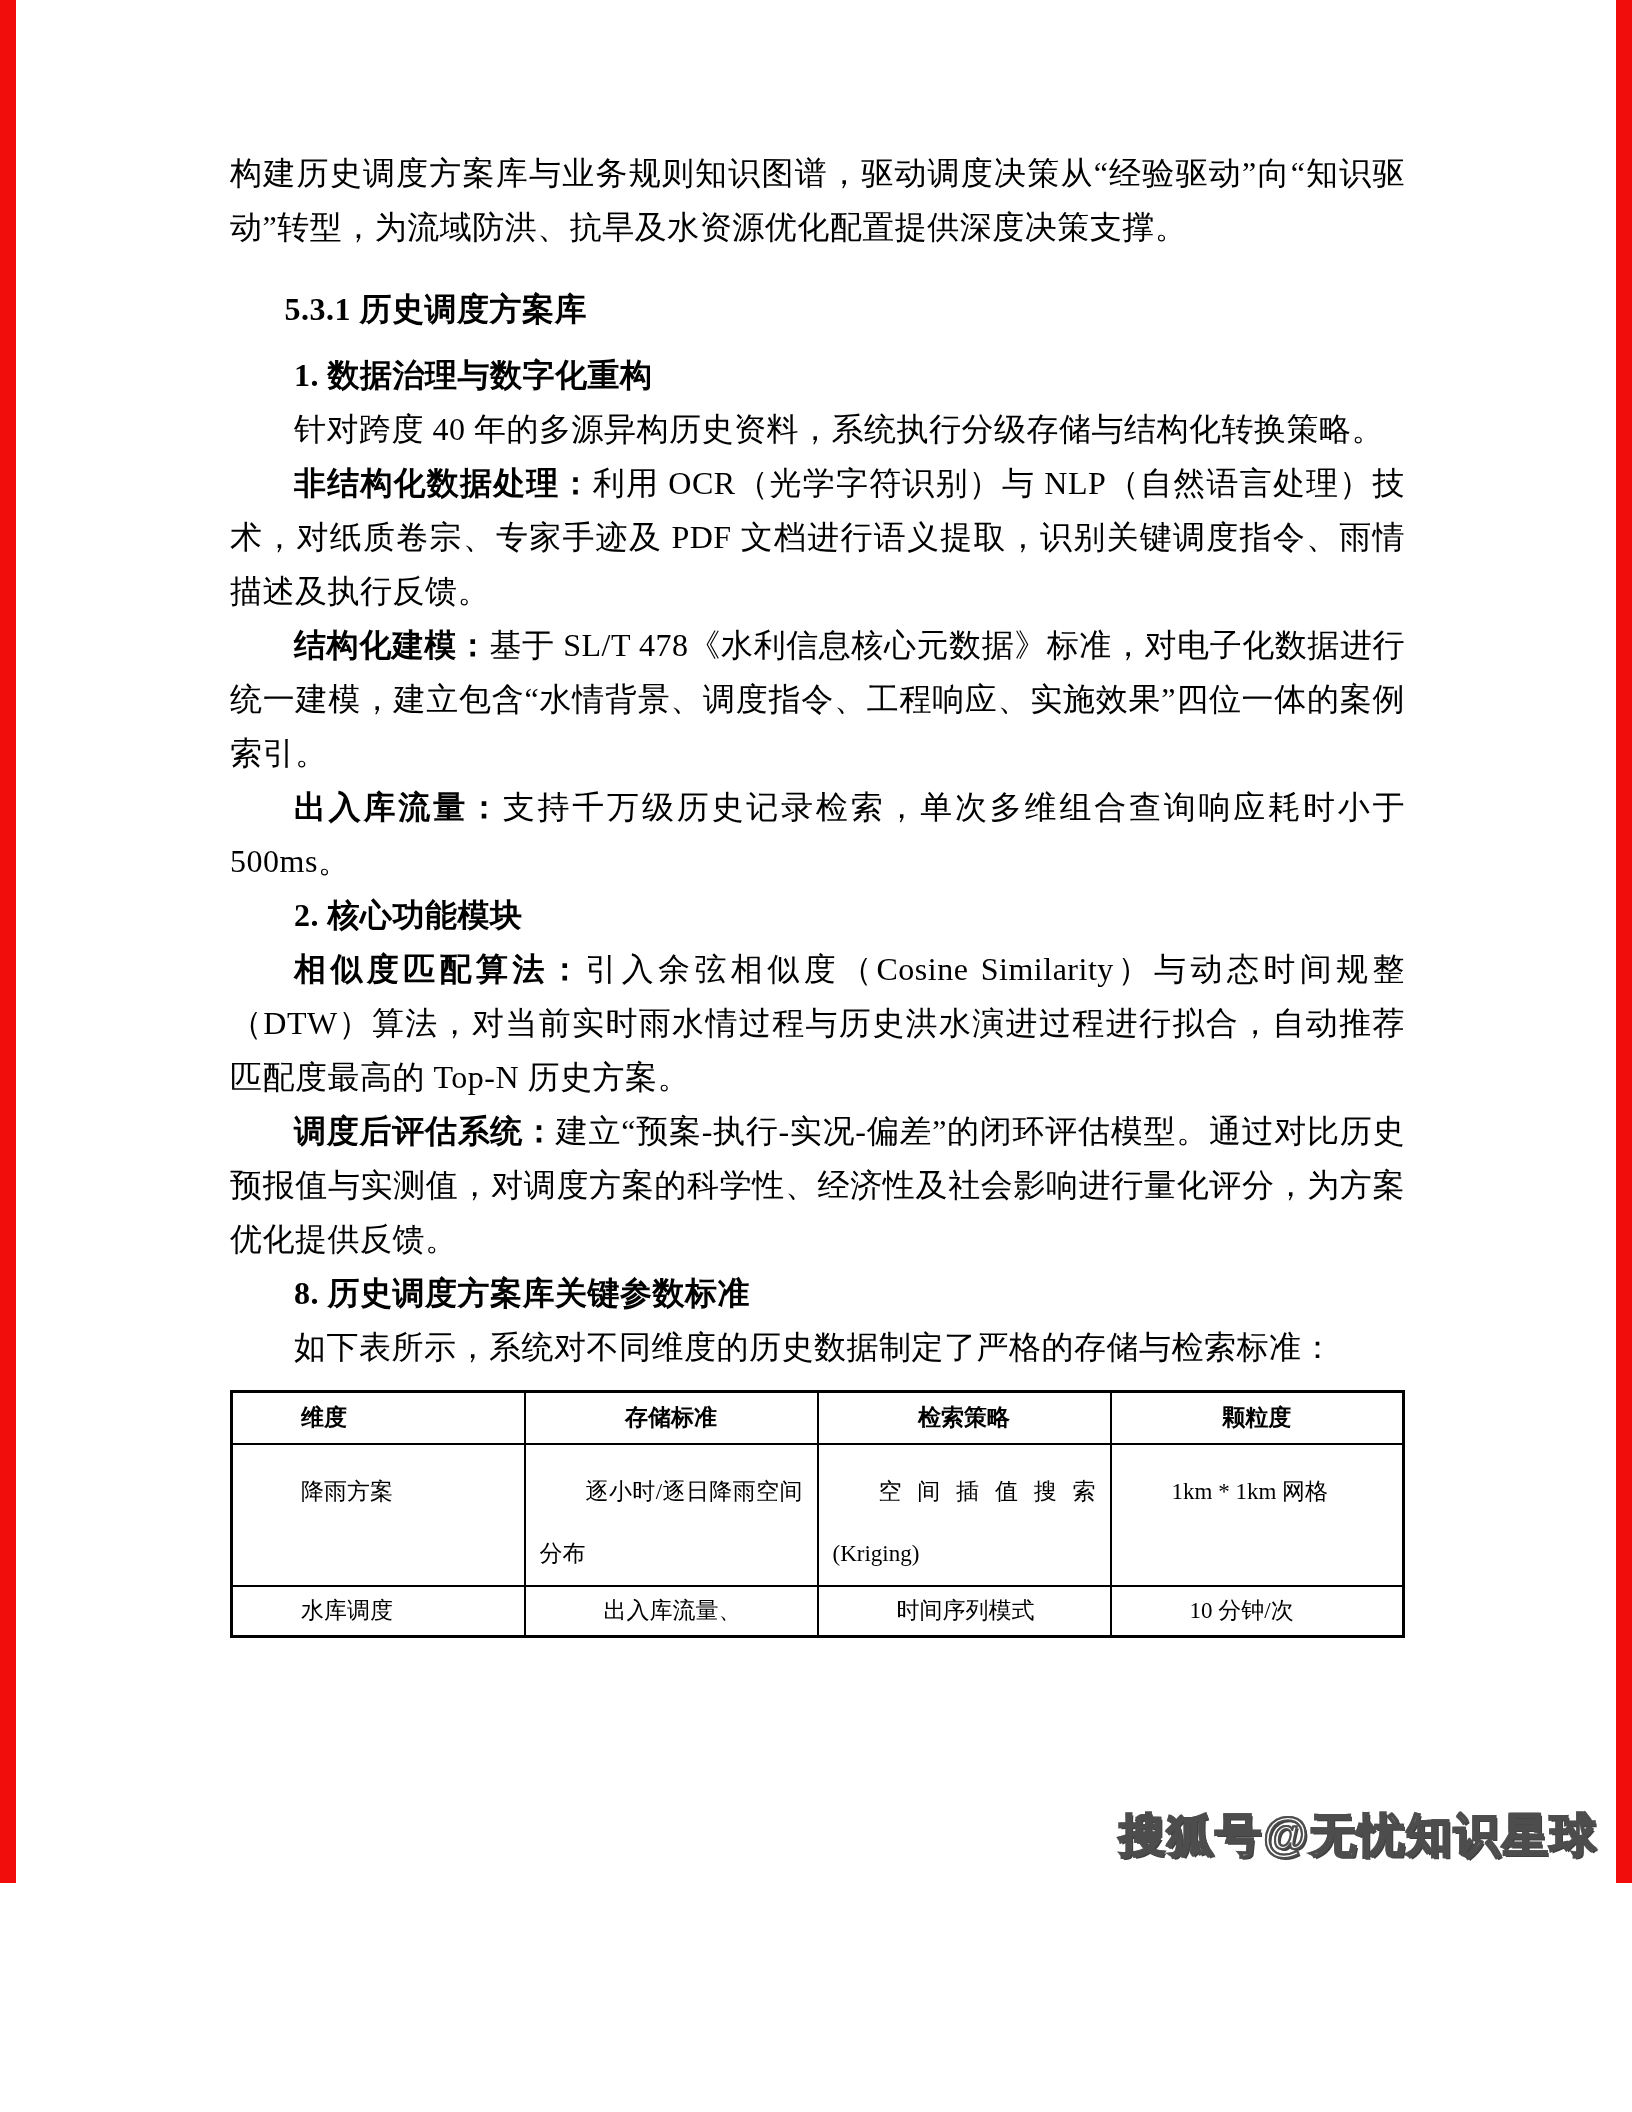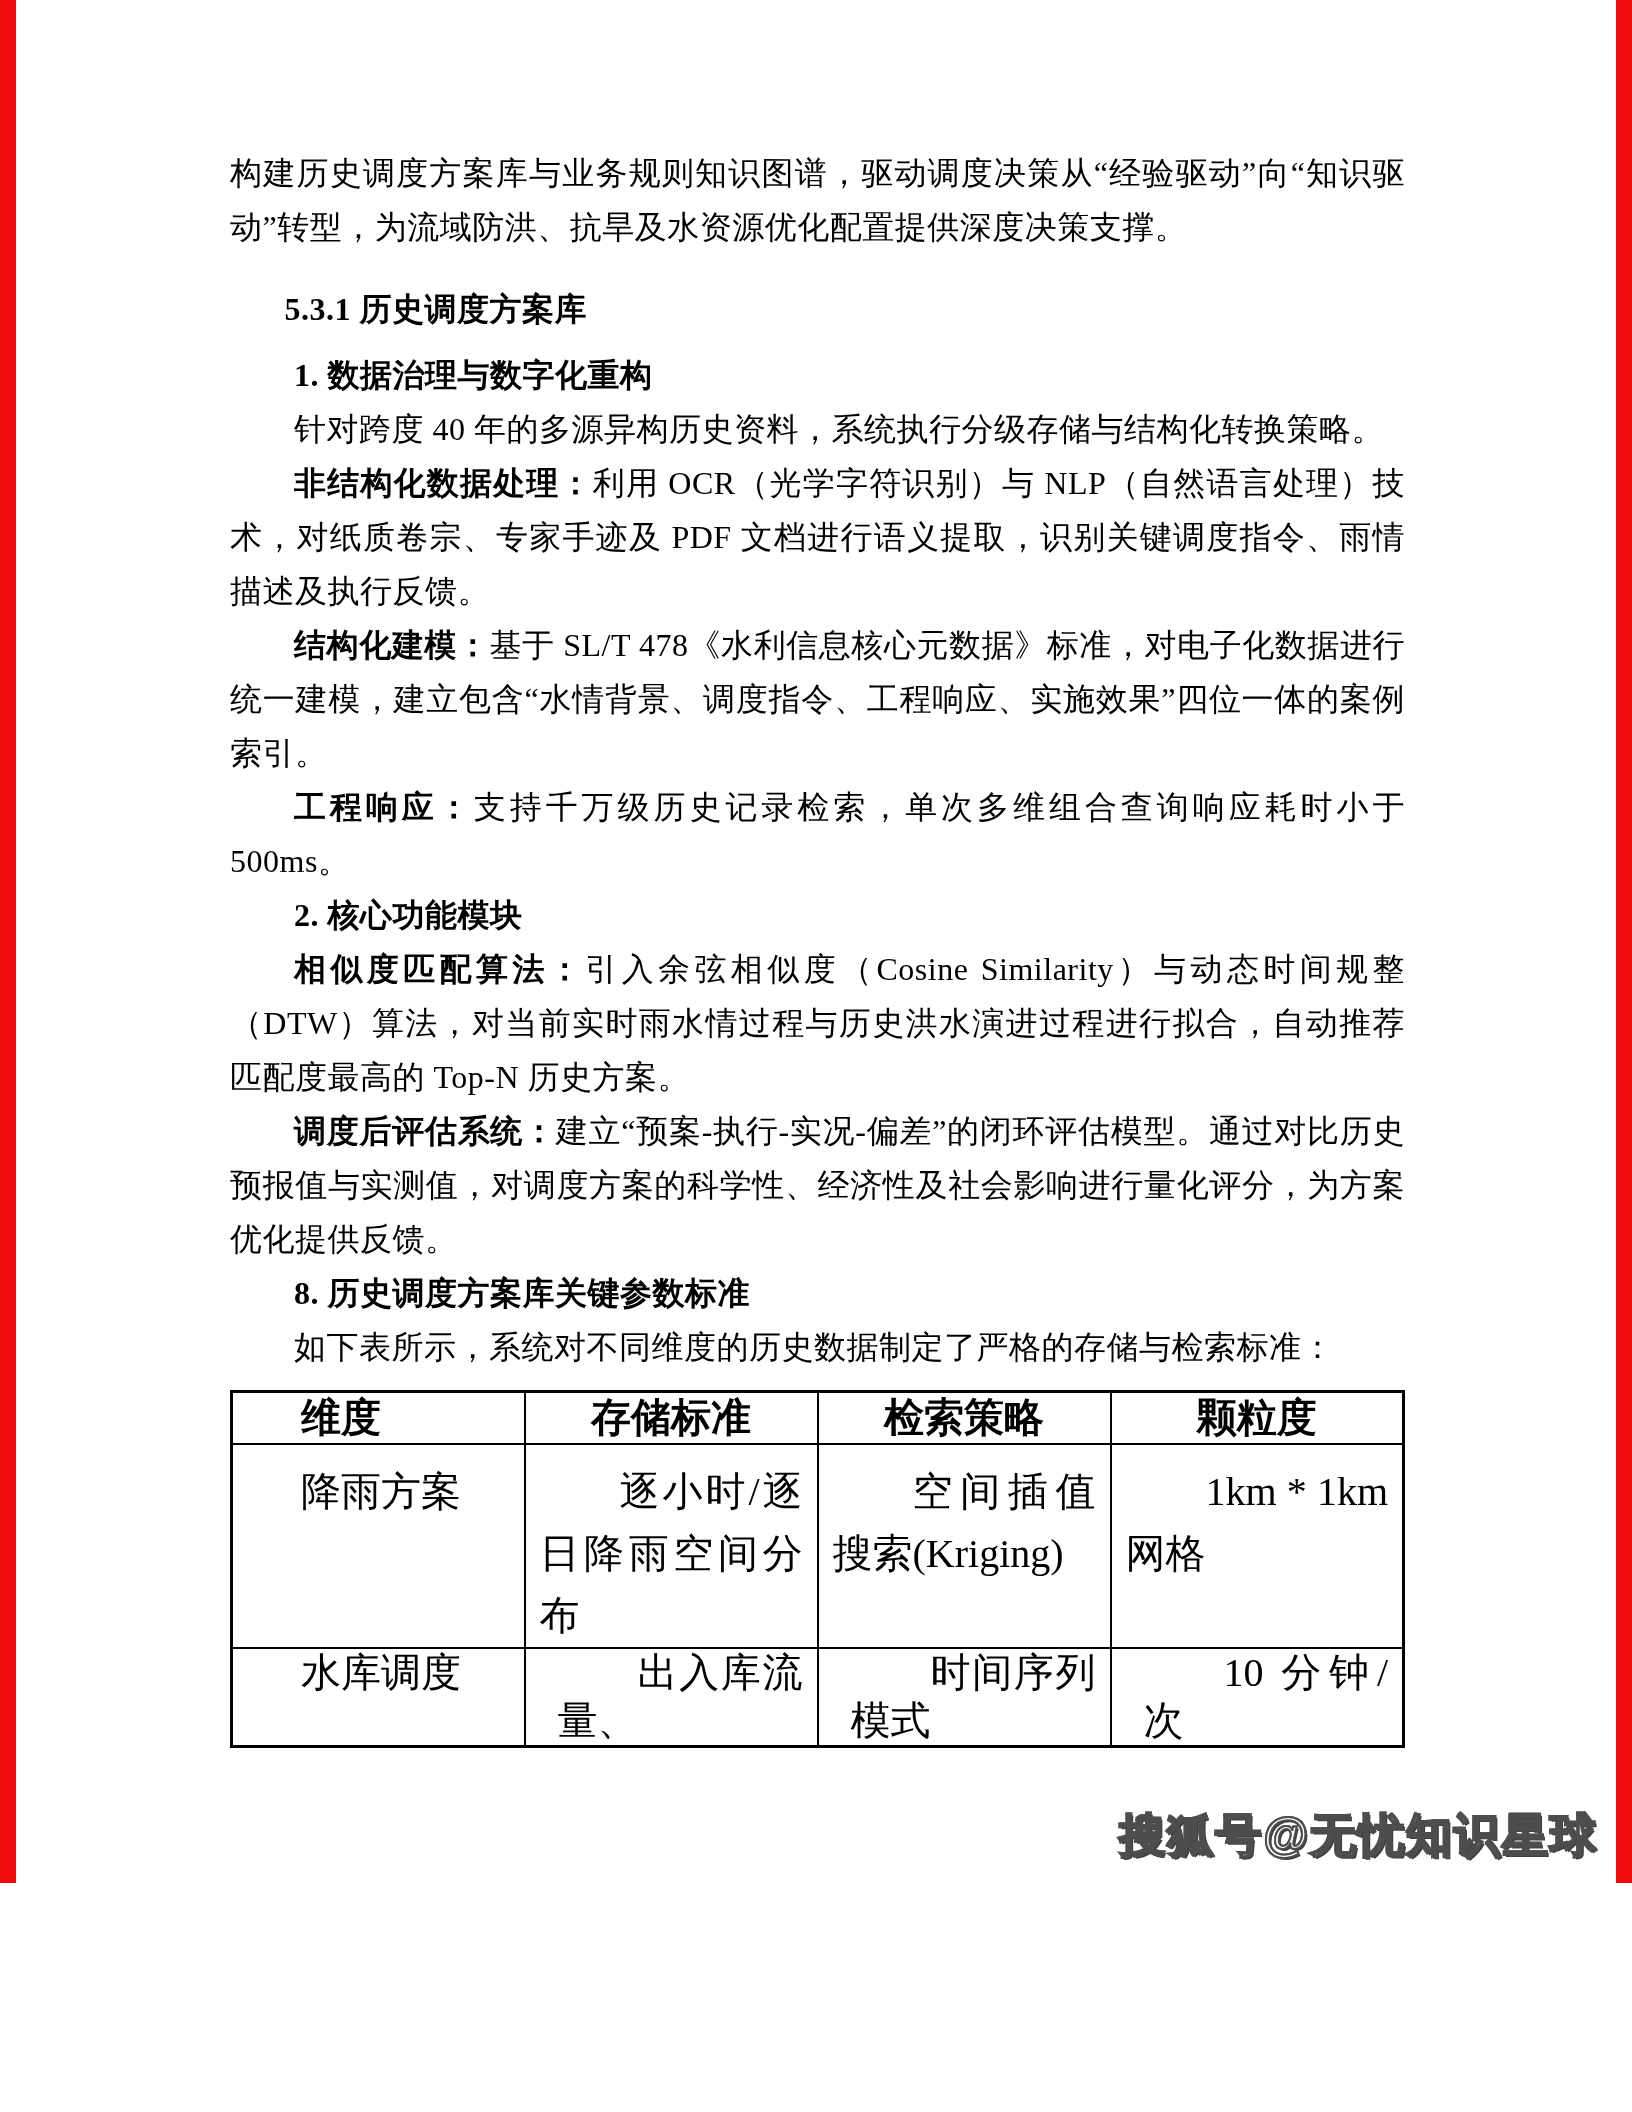--- a/index.html
+++ b/index.html
@@ -42,21 +42,21 @@
     margin-top:16px;
     width:1175px;
     border-collapse:collapse;
     table-layout:fixed;
   }
   table.param,table.param th,table.param td{
     border:2px solid #000;
   }
   table.param{border-width:3px;}
   table.param th,table.param td{
-    font-size:40px;
+    font-size:23px;
     line-height:62px;
     vertical-align:top;
     padding:0 14px;
     overflow:hidden;
   }
   table.param th{
     font-weight:bold;
     text-align:center;
     height:50px;
     line-height:50px;
@@ -102,21 +102,21 @@
 
 
     <p class="indent num-heading">1. 数据治理与数字化重构</p>
 
     <p class="indent">针对跨度 40 年的多源异构历史资料，系统执行分级存储与结构化转换策略。</p>
 
     <p class="indent"><span class="runin">非结构化数据处理：</span><span>利用 OCR（光学字符识别）与 NLP（自然语言处理）技术，对纸质卷宗、专家手迹及 PDF 文档进行语义提取，识别关键调度指令、雨情描述及执行反馈。</span></p>
 
     <p class="indent"><span class="runin">结构化建模：</span><span>基于 SL/T 478《水利信息核心元数据》标准，对电子化数据进行统一建模，建立包含“水情背景、调度指令、工程响应、实施效果”四位一体的案例索引。</span></p>
 
-    <p class="indent"><span class="runin">工程响应：</span><span>支持千万级历史记录检索，单次多维组合查询响应耗时小于 500ms。</span></p>
+    <p class="indent"><span class="runin">出入库流量：</span><span>支持千万级历史记录检索，单次多维组合查询响应耗时小于 500ms。</span></p>
 
     <p class="indent num-heading">2. 核心功能模块</p>
 
 
     <p class="indent"><span class="runin">相似度匹配算法：</span><span>引入余弦相似度（Cosine Similarity）与动态时间规整（DTW）算法，对当前实时雨水情过程与历史洪水演进过程进行拟合，自动推荐匹配度最高的 Top-N 历史方案。</span></p>
 
     <p class="indent"><span class="runin">调度后评估系统：</span><span>建立“预案-执行-实况-偏差”的闭环评估模型。通过对比历史预报值与实测值，对调度方案的科学性、经济性及社会影响进行量化评分，为方案优化提供反馈。</span></p>
 
     <p class="indent num-heading">8. 历史调度方案库关键参数标准</p>
 

